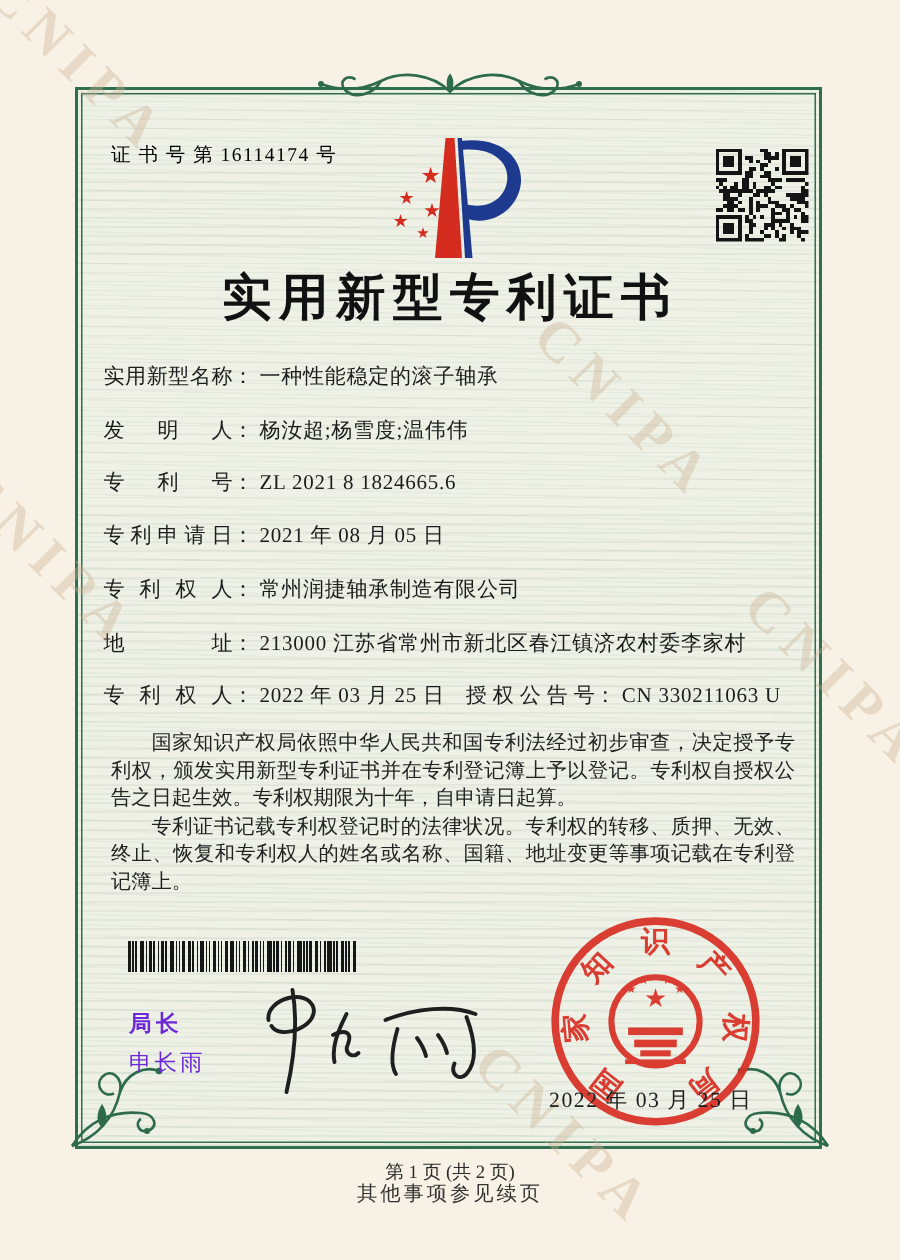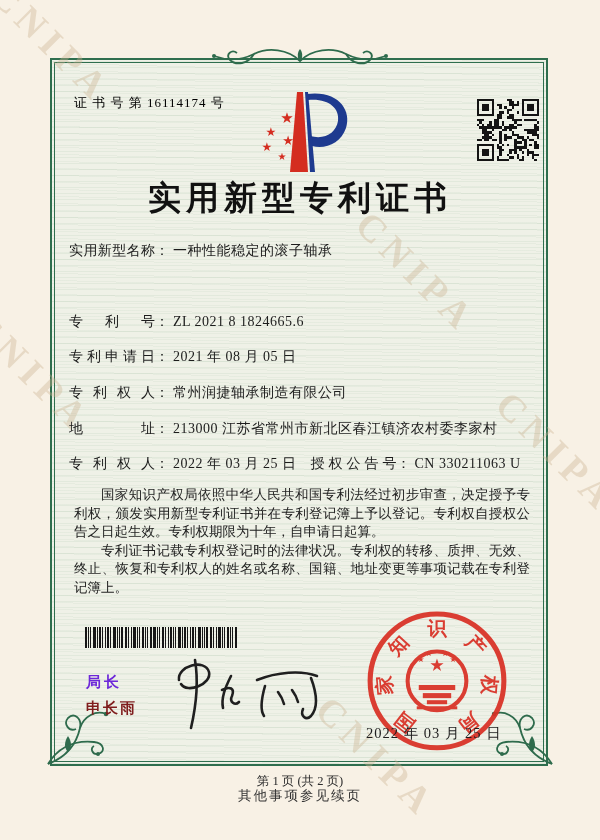--- a/index.html
+++ b/index.html
@@ -39,21 +39,21 @@
   .fcolon{display:inline-block;margin-right:4px;}
   .fval{letter-spacing:0.5px;}
   .fgroup2{margin-left:14px;}
   .paras{
     position:absolute;left:74px;top:486px;width:456px;
     font-size:13.5px;line-height:18.6px;text-align:justify;color:#222;
   }
   .paras p{margin:0;text-indent:2em;}
   .barcode{position:absolute;left:85px;top:627px;}
   .director-title{position:absolute;left:86px;top:673px;font-family:"Liberation Sans","DejaVu Sans",sans-serif;font-size:15px;font-weight:600;letter-spacing:3px;color:#6d28d9;text-align:center;}
-  .director-name{position:absolute;left:86px;top:699px;font-family:"Liberation Sans","DejaVu Sans",sans-serif;font-size:15px;font-weight:700;letter-spacing:2px;color:#7f1d1d;}
+  .director-name{position:absolute;left:86px;top:699px;font-family:"Liberation Sans","DejaVu Sans",sans-serif;font-size:15px;font-weight:400;letter-spacing:2px;color:#6d28d9;}
   .signature{position:absolute;left:165px;top:650px;}
   .sig-stroke{stroke:#1f1f1f;stroke-width:2.6;fill:none;stroke-linecap:round;}
   .seal{position:absolute;left:361px;top:610px;z-index:5;opacity:0.93;}
   .seal-ring{fill:none;stroke:#d93025;stroke-width:5;}
   .emb-ring{fill:none;stroke:#d93025;stroke-width:4;}
   .emb{fill:#d93025;}
   .emb-star,.emb-s{fill:#d93025;text-anchor:middle;dominant-baseline:central;}
   .seal-char{font-size:19px;fill:#d93025;font-weight:700;text-anchor:middle;dominant-baseline:central;font-family:"Liberation Serif",serif;}
   .seal-date{position:absolute;left:366px;top:724px;z-index:6;font-size:14.5px;letter-spacing:1px;color:#1d1d1d;}
   .page-num{position:absolute;left:0;right:0;top:773px;text-align:center;font-size:12.5px;color:#2b2b2b;}
@@ -421,20 +421,23 @@
         <rect x="17" y="24" width="1" height="1"></rect>
         <rect x="18" y="24" width="1" height="1"></rect>
         <rect x="23" y="24" width="1" height="1"></rect>
       </svg>
 
     <div class="title">实用新型专利证书</div>
 
     <div class="frow" style="top:242px">
       <span class="flabel">实用新型名称</span><span class="fcolon">：</span><span class="fval">一种性能稳定的滚子轴承</span>
     </div>
+    <div class="frow" style="top:278px">
+      <span class="flabel">发明人</span><span class="fcolon">：</span><span class="fval">杨汝超;杨雪度;温伟伟</span>
+    </div>
     <div class="frow" style="top:313px">
       <span class="flabel">专利号</span><span class="fcolon">：</span><span class="fval">ZL 2021 8 1824665.6</span>
     </div>
     <div class="frow" style="top:348px">
       <span class="flabel">专利申请日</span><span class="fcolon">：</span><span class="fval">2021 年 08 月 05 日</span>
     </div>
     <div class="frow" style="top:384px">
       <span class="flabel">专利权人</span><span class="fcolon">：</span><span class="fval">常州润捷轴承制造有限公司</span>
     </div>
     <div class="frow" style="top:420px">

